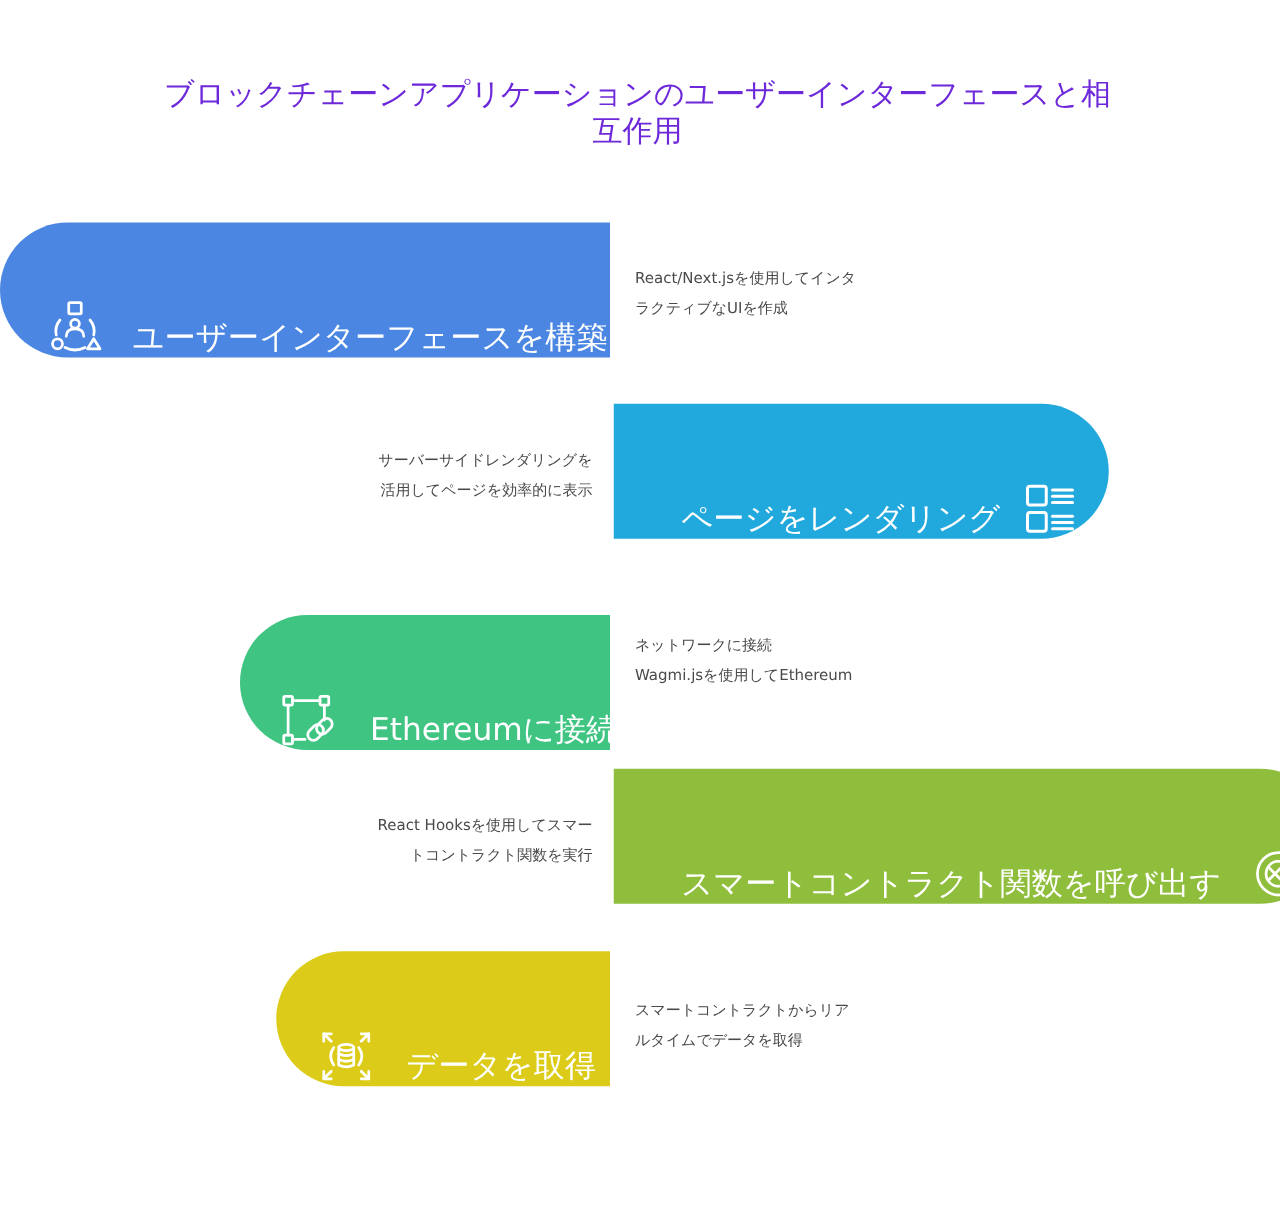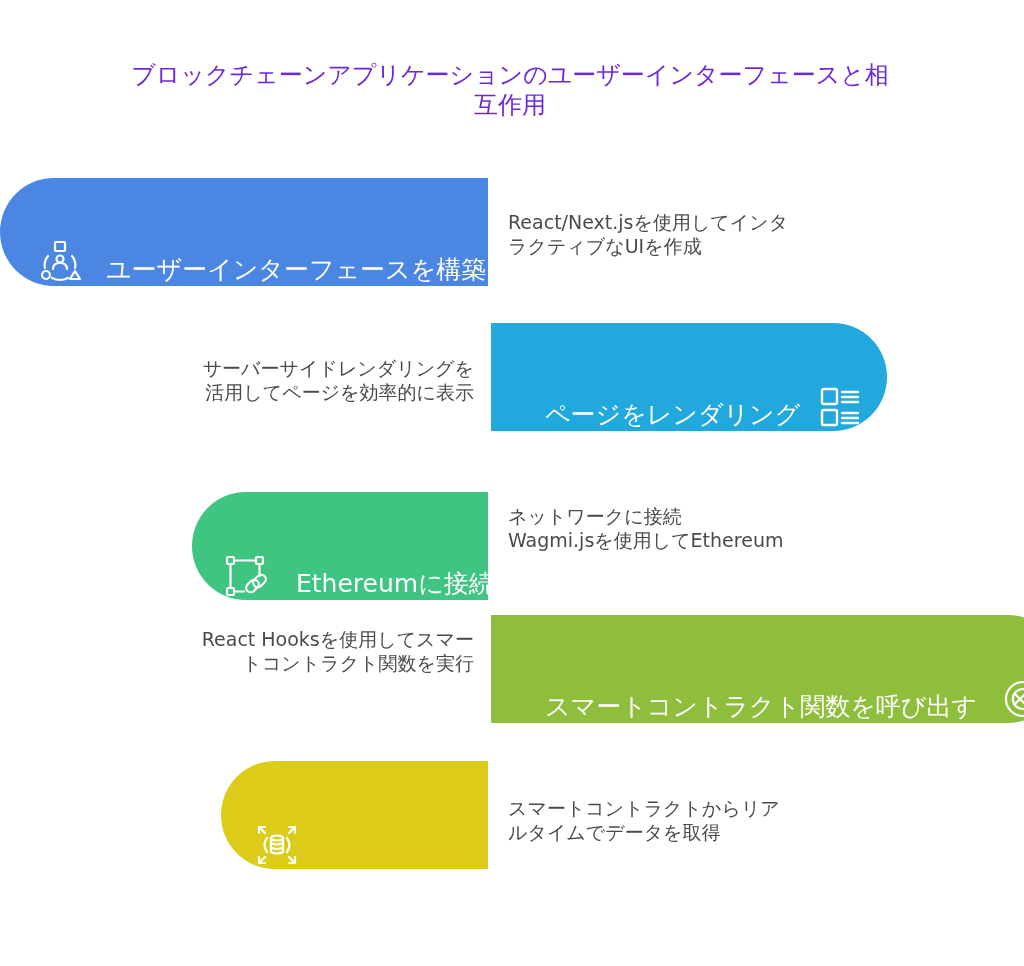--- a/index.html
+++ b/index.html
@@ -6,21 +6,21 @@
   body { width: 1024px; height: 966px; position: relative; overflow: hidden;
          font-family: "DejaVu Sans", "Liberation Sans", sans-serif; }
   .title { position: absolute; left: 80px; top: 60px; width: 860px; text-align: center;
            font-size: 24px; line-height: 30px; color: #6d28d9; }
   .pill { position: absolute; height: 108px; display: flex; align-items: flex-end; color: #ffffff; }
   .pill.left { border-radius: 57px 0 0 57px; }
   .pill.right { border-radius: 0 57px 57px 0; padding-left: 40px; }
   .pill .label { font-size: 25px; white-space: nowrap; }
   .icon { width: 48px; height: 48px; flex: 0 0 48px; }
   .icon svg { width: 48px; height: 48px; display: block; }
-  .desc { position: absolute; font-size: 19px; line-height: 24px; color: #4a4a4a; }
+  .desc { position: absolute; font-size: 12px; line-height: 24px; color: #4a4a4a; }
   .desc.r { text-align: left; }
   .desc.l { text-align: right; }
 </style>
 </head>
 <body>
 
 <div class="title">
   <div>ブロックチェーンアプリケーションのユーザーインターフェースと相</div>
   <div>互作用</div>
 </div>
@@ -79,21 +79,21 @@
       <rect x="33" y="22" width="9" height="14" rx="4.5" transform="rotate(45 37.5 29)"></rect>
     </svg>
   </span>
   <span class="label" style="margin-left:26px;">Ethereumに接続</span>
 </div>
 <div class="desc r" style="left:508px; top:504px;">
   <div>ネットワークに接続</div>
   <div>Wagmi.jsを使用してEthereum</div>
 </div>
 
-<div class="desc l" style="left:200px; width:274px; top:627px;">
+<div class="desc l" style="left:200px; width:274px; top:648px;">
   <div>React Hooksを使用してスマー</div>
   <div>トコントラクト関数を実行</div>
 </div>
 <div class="pill right" style="left:491px; top:615px; width:531px; background:#8fbe3c;">
   <span class="label" style="margin-left:14px;">スマートコントラクト関数を呼び出す</span>
   <span class="icon" style="margin-left:20px;">
     <svg viewBox="0 0 48 48" fill="none" stroke="#fff" stroke-width="2.2" stroke-linecap="round" stroke-linejoin="round">
       <path d="M38 12 A17 17 0 1 0 38 36"></path>
       <path d="M33 17 A10 10 0 1 0 33 31"></path>
       <line x1="18" y1="19" x2="28" y2="29"></line>
@@ -114,17 +114,18 @@
       <path d="M42 36 L42 42 L36 42"></path>
         <line x1="42" y1="42" x2="36" y2="36"></line>
       <path d="M14 17 q-5 7 0 14"></path>
       <path d="M34 17 q5 7 0 14"></path>
       <ellipse cx="24" cy="17" rx="6" ry="2.5"></ellipse>
       <path d="M18 17 v14 q6 3 12 0 v-14"></path>
       <path d="M18 22 q6 3 12 0"></path>
       <path d="M18 26.5 q6 3 12 0"></path>
     </svg>
   </span>
+  <span class="label" style="margin-left:24px;">データを取得</span>
 </div>
 <div class="desc r" style="left:508px; top:796px;">
   <div>スマートコントラクトからリア</div>
   <div>ルタイムでデータを取得</div>
 </div>
 
 </body></html>

